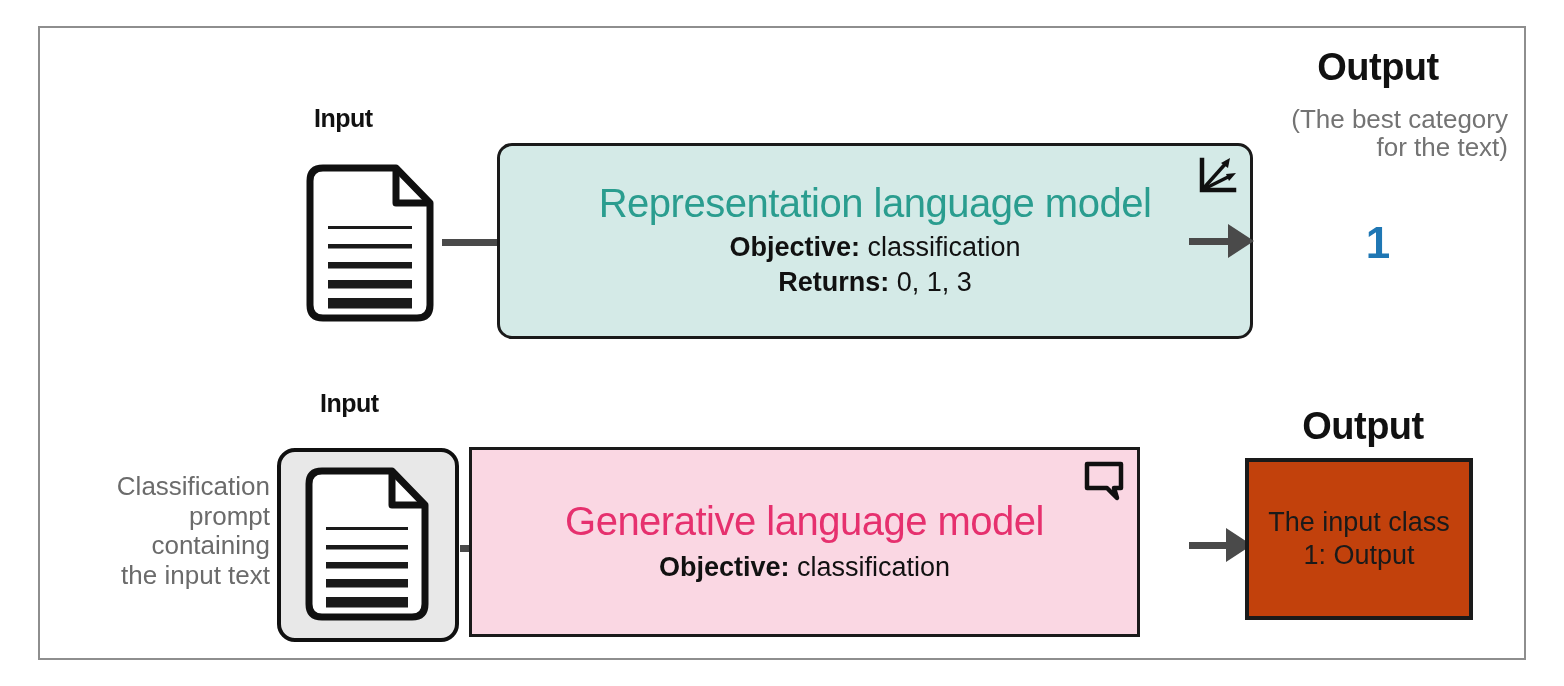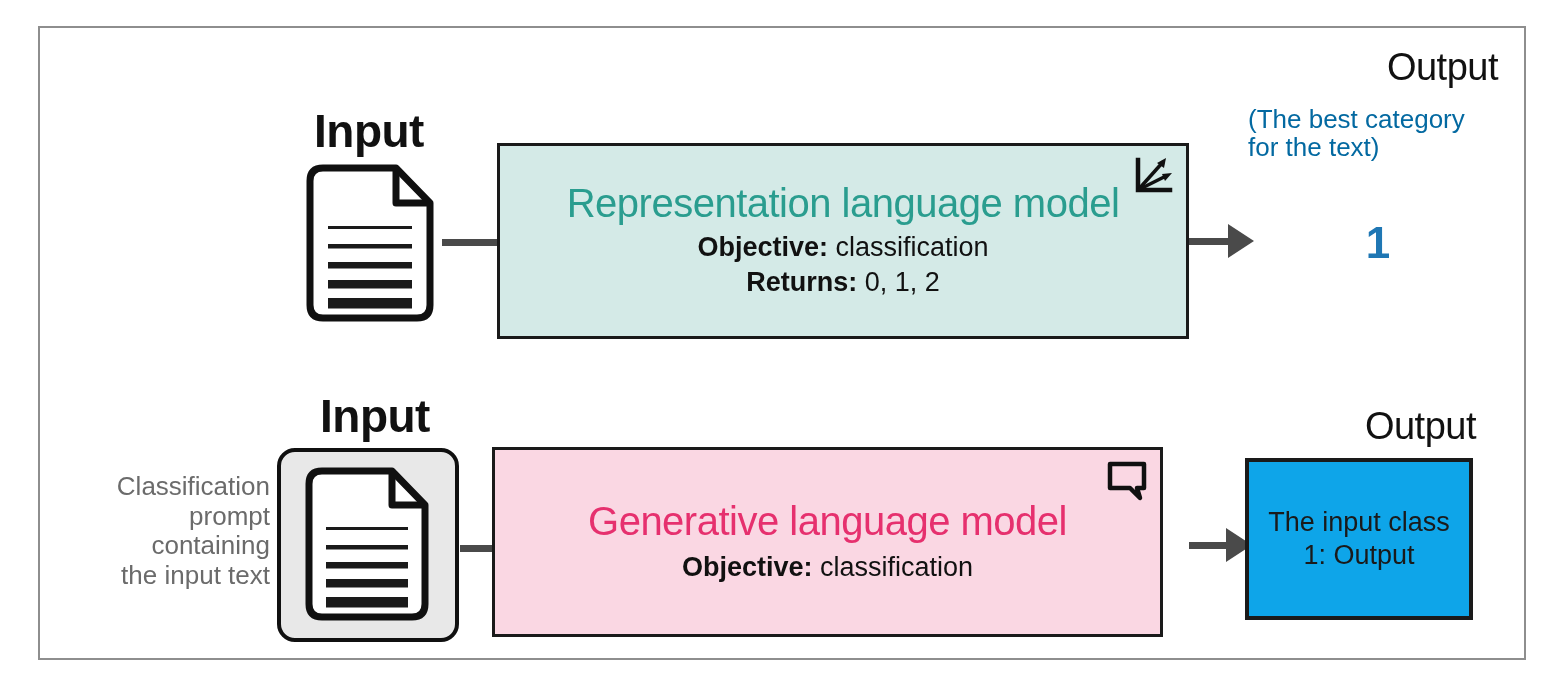--- a/index.html
+++ b/index.html
@@ -23,38 +23,38 @@
     top: 26px;
     width: 1488px;
     height: 634px;
     border: 2px solid #8e8e8e;
     box-sizing: border-box;
   }
 
   
   .abs { position: absolute; }
   .label-input {
-    font-size: 46px;
+    font-size: 25px;
     font-weight: bold;
     color: #111111;
     letter-spacing: -0.5px;
     white-space: nowrap;
   }
   .label-output {
     font-size: 38px;
-    font-weight: normal;
+    font-weight: bold;
     color: #111111;
     letter-spacing: -0.5px;
-    text-align: right;
+    text-align: center;
     white-space: nowrap;
   }
   .label-sub {
     font-size: 26px;
-    color: #0369a1;
-    text-align: left;
+    color: #737373;
+    text-align: right;
     line-height: 1.08;
     white-space: nowrap;
   }
   .side-note {
     font-size: 26px;
     color: #6b6b6b;
     text-align: right;
     line-height: 1.14;
     white-space: nowrap;
   }
@@ -152,42 +152,42 @@
       <rect x="28" y="63" width="84" height="3" fill="#1a1a1a"></rect>
       <rect x="28" y="81" width="84" height="4.5" fill="#1a1a1a"></rect>
       <rect x="28" y="99" width="84" height="6.5" fill="#1a1a1a"></rect>
       <rect x="28" y="117" width="84" height="8.5" fill="#1a1a1a"></rect>
       <rect x="28" y="135" width="84" height="10.5" fill="#1a1a1a"></rect>
     </svg>
   </div>
 
   <div class="conn-line" style="left:442px; top:239px; width:58px;"></div>
 
-  <div class="model-box" style="left:497px; top:143px; width:692px; height:196px; background:#d4eae7;">
+  <div class="model-box" style="left:497px; top:143px; width:756px; height:196px; background:#d4eae7;border-radius:15px;">
 
     <div class="corner-icon">
       <svg width="46" height="46" viewBox="0 0 46 46">
         <path d="M8 6 L8 36 L40 36" fill="none" stroke="#101010" stroke-width="4.5" stroke-linecap="square"></path>
         <line x1="8" y1="36" x2="33" y2="8" stroke="#101010" stroke-width="3.5"></line>
         <polygon points="36,4 34,14 27,9" fill="#101010"></polygon>
         <line x1="8" y1="36" x2="36" y2="22" stroke="#101010" stroke-width="3.5"></line>
         <polygon points="42,19 32,20 35,27" fill="#101010"></polygon>
       </svg>
     </div>
 
     <div class="model-title" style="color:#2a9d8f; margin-bottom:6px;">Representation language model</div>
 
     <div class="model-line">
       <b>Objective:</b> 
       <span>classification</span>
     </div>
 
     <div class="model-line">
       <b>Returns:</b> 
-      <span>0, 1, 2</span>
+      <span>0, 1, 3</span>
     </div>
   </div>
 
   <div class="conn-line" style="left:1189px; top:238px; width:42px;"></div>
   <div class="arrow-head" style="left:1228px; top:224px;"></div>
 
   <div class="abs label-output" style="left:1258px; top:46px; width:240px;">Output</div>
 
   <div class="abs label-sub" style="left:1248px; top:105px; width:260px;">
     <div>(The best category</div>
@@ -214,41 +214,41 @@
       <rect x="26" y="61" width="82" height="3" fill="#1a1a1a"></rect>
       <rect x="26" y="79" width="82" height="4.5" fill="#1a1a1a"></rect>
       <rect x="26" y="96" width="82" height="6.5" fill="#1a1a1a"></rect>
       <rect x="26" y="113" width="82" height="8.5" fill="#1a1a1a"></rect>
       <rect x="26" y="131" width="82" height="10.5" fill="#1a1a1a"></rect>
     </svg>
   </div>
 
   <div class="conn-line" style="left:460px; top:545px; width:41px;"></div>
 
-  <div class="model-box" style="left:492px; top:447px; width:671px; height:190px; background:#fad7e3;">
+  <div class="model-box" style="left:469px; top:447px; width:671px; height:190px; background:#fad7e3;">
 
     <div class="corner-icon">
       <svg width="46" height="46" viewBox="0 0 46 46">
         <path d="M6 6 L40 6 L40 30 L33 30 L36 40 L26 30 L6 30 Z" fill="none" stroke="#101010" stroke-width="4.5" stroke-linejoin="round"></path>
       </svg>
     </div>
 
     <div class="model-title" style="color:#e6306e; margin-bottom:8px;">Generative language model</div>
 
     <div class="model-line">
       <b>Objective:</b> 
       <span>classification</span>
     </div>
   </div>
 
   <div class="conn-line" style="left:1189px; top:542px; width:40px;"></div>
   <div class="arrow-head" style="left:1226px; top:528px;"></div>
 
   <div class="abs label-output" style="left:1250px; top:405px; width:226px;">Output</div>
 
-  <div class="out-box" style="left:1245px; top:458px; width:228px; height:162px; background:#0ea5e9;">
+  <div class="out-box" style="left:1245px; top:458px; width:228px; height:162px; background:#c2410c;">
     <div>
       <div>The input class</div>
       <div>1: Output</div>
     </div>
   </div>
 
 </div>
 
 </body></html>

